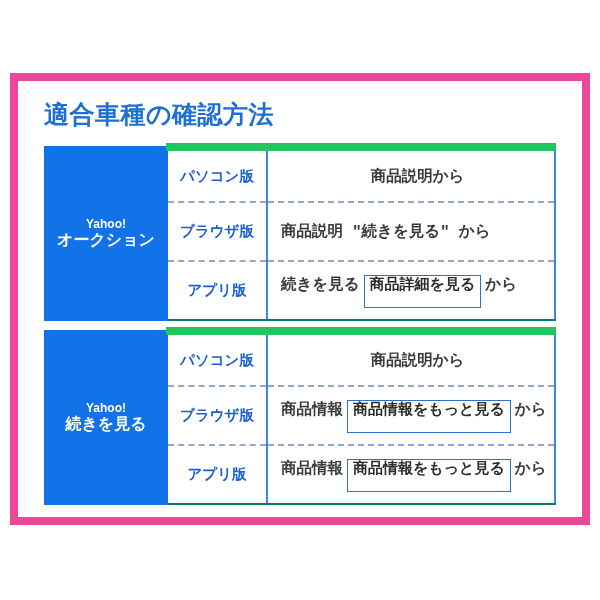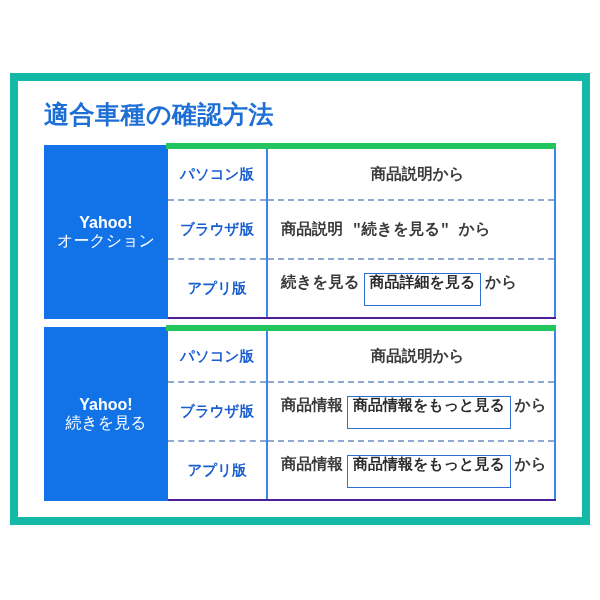--- a/index.html
+++ b/index.html
@@ -15,21 +15,21 @@
   }
 
   
   #frame {
     position: absolute;
     left: 10px;
     top: 73px;
     width: 580px;
     height: 452px;
     box-sizing: border-box;
-    background: #14b8a6;
+    background: #ec4899;
     padding: 8px;
   }
   #panel {
     width: 100%;
     height: 100%;
     box-sizing: border-box;
     background: #ffffff;
     position: relative;
   }
 
@@ -61,27 +61,27 @@
 
   .brandcell {
     width: 120px;
     background: #1272e8;
     color: #ffffff;
     text-align: center;
     border: 2px solid #1272e8;
     line-height: 1.12;
   }
   .brand-top {
-    font-size: 16px;
+    font-size: 12px;
     font-weight: bold;
     display: block;
   }
   .brand-bot {
     font-size: 16px;
-    font-weight: normal;
+    font-weight: bold;
     display: block;
   }
 
   .vercell {
     width: 98px;
     text-align: center;
     color: #1a5fd0;
     font-size: 14.5px;
     font-weight: bold;
     border-left: 2px solid #3b84e8;
@@ -98,22 +98,22 @@
     border-right: 2px solid #3b84e8;
     white-space: nowrap;
   }
 
   
   .r1 td { height: 50px; }
   .r2 td { height: 57px; }
   .r3 td { height: 57px; }
 
   
-  .blk-top .vercell, .blk-top .desccell { border-top: 6px solid #22c55e; text-align: center; }
-  .blk-bot .vercell, .blk-bot .desccell { border-bottom: 2px solid #4c1d95; }
+  .blk-top .vercell, .blk-top .desccell { border-top: 8px solid #22c55e; text-align: center; }
+  .blk-bot .vercell, .blk-bot .desccell { border-bottom: 2px solid #0f766e; }
 
   
   .dashed-top .vercell, .dashed-top .desccell {
     border-top: 2px dashed #8fa8cf;
     font-family: Liberation Mono, monospace;
   }
 
   
   .gaprow td {
     height: 6px;

